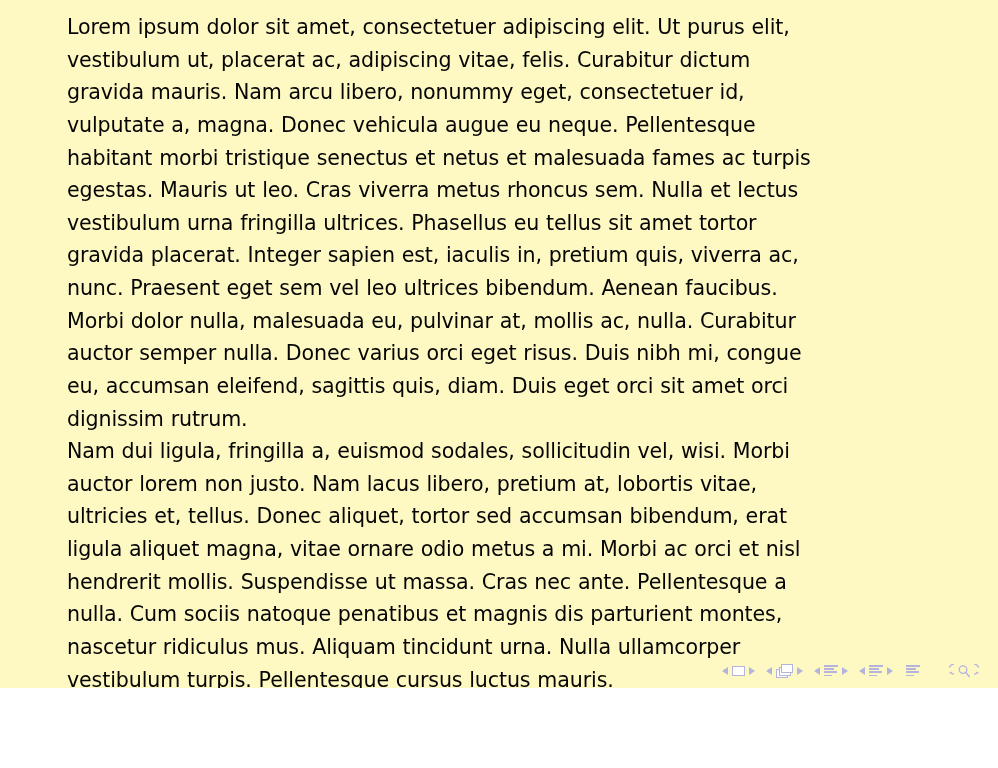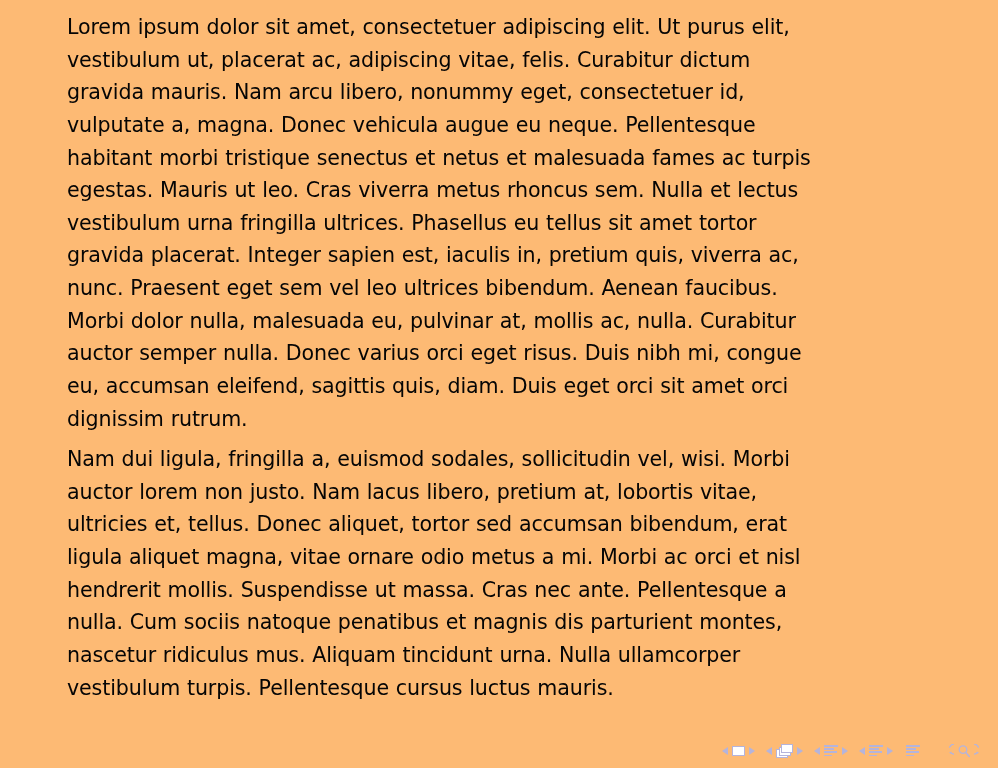--- a/index.html
+++ b/index.html
@@ -8,22 +8,22 @@
     padding: 0;
     background: #ffffff;
   }
   body {
     font-family: "DejaVu Sans", "Liberation Sans", sans-serif;
     color: #000000;
   }
   #slide {
     position: relative;
     width: 998px;
-    height: 768px;
-    background: #fdba74;
+    height: 688px;
+    background: #fef9c3;
     overflow: hidden;
   }
   #frame-body {
     position: absolute;
     left: 67px;
     top: 11px;
     width: 752px;
   }
   .para {
     margin: 0;
@@ -31,21 +31,21 @@
     text-indent: 0;
     text-align: left;
     font-size: 20.6px;
     line-height: 32.62px;
     letter-spacing: -0.12px;
     word-spacing: 0.4px;
     color: #050505;
     white-space: pre-wrap;
   }
   .para + .para {
-    margin-top: 8px;
+    margin-top: 0;
   }
 
   
   #nav-symbols {
     position: absolute;
     right: 8px;
     bottom: 6px;
     height: 22px;
     display: flex;
     align-items: center;

